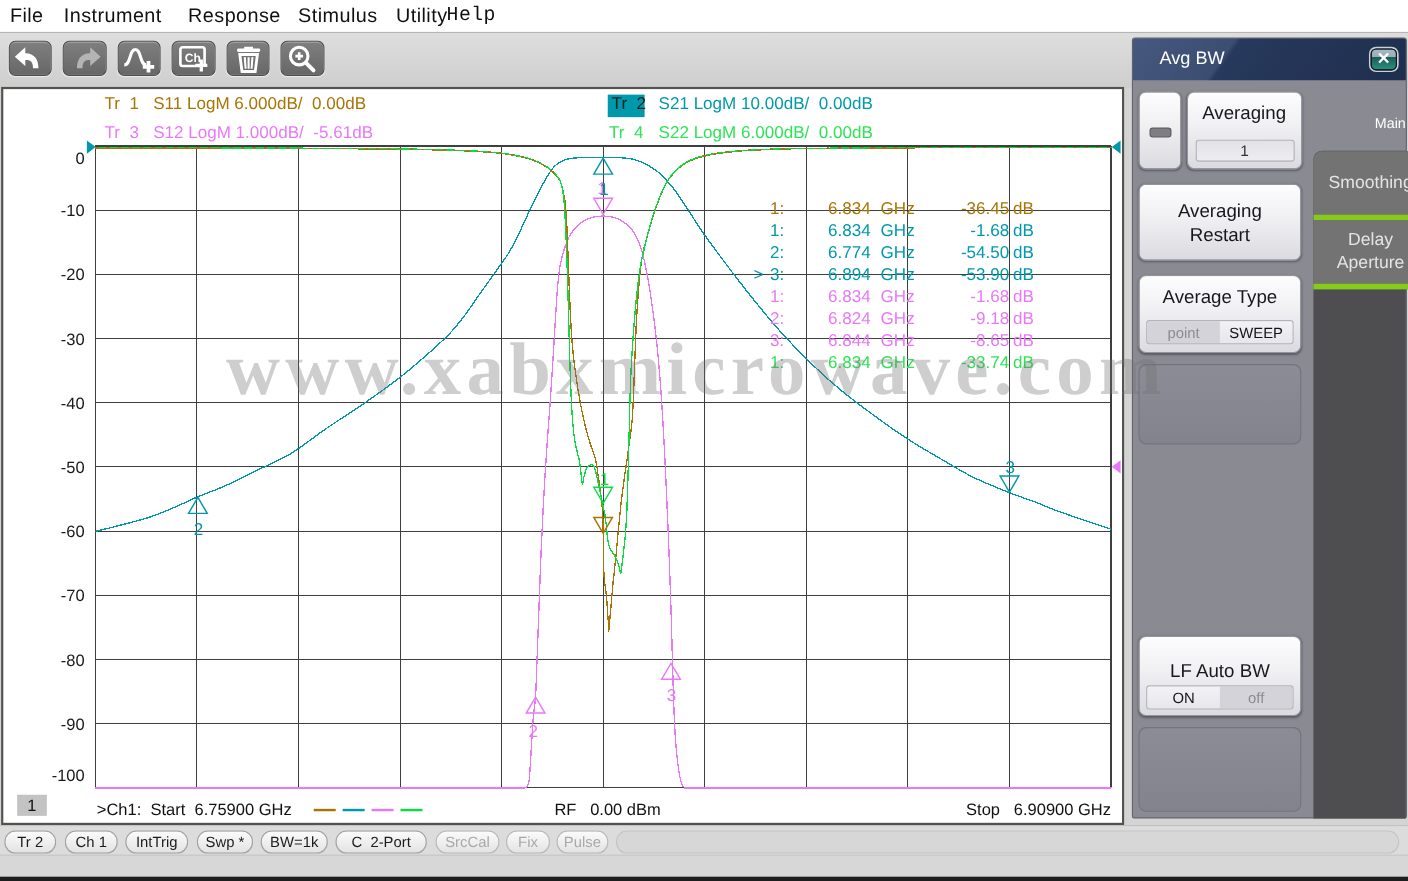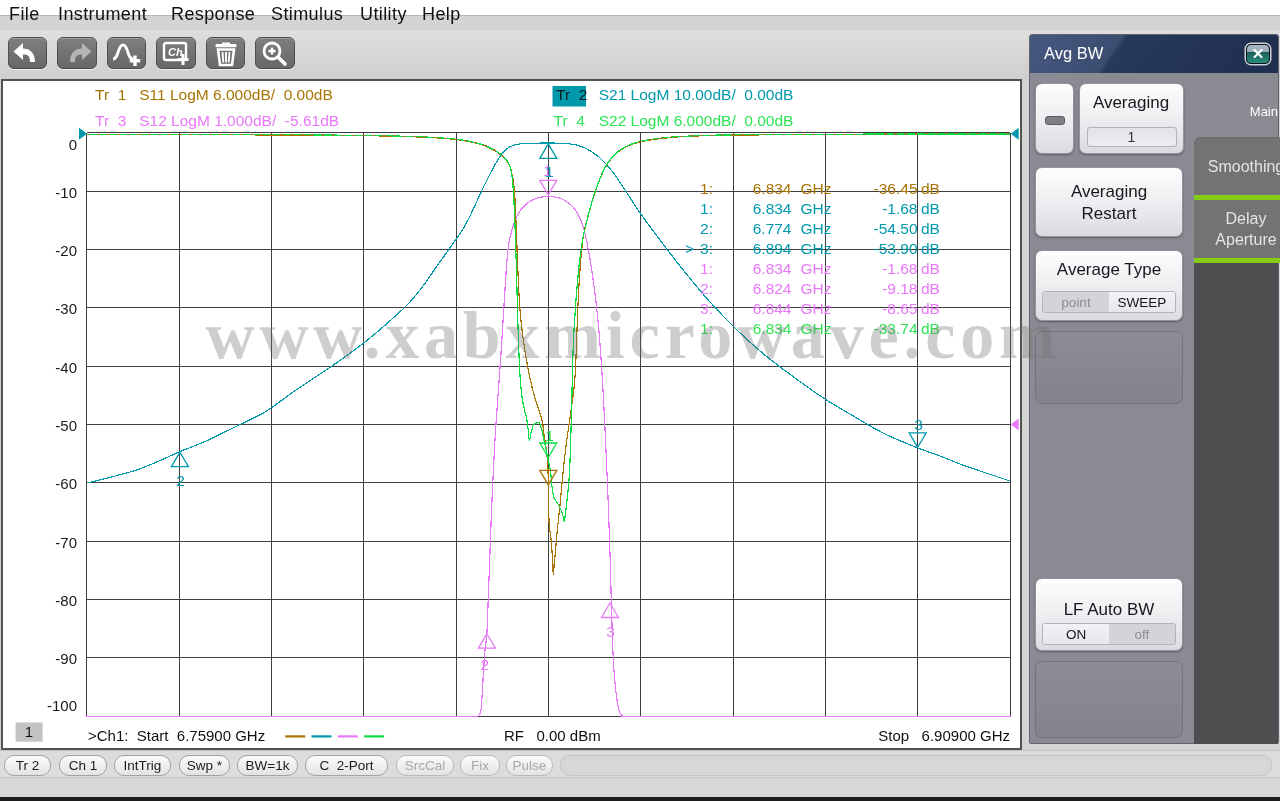--- a/index.html
+++ b/index.html
@@ -1,31 +1,31 @@
 <!DOCTYPE html>
 <html><head><meta charset="utf-8">
 <style>
 *{margin:0;padding:0;box-sizing:border-box;}
 html,body{width:1280px;height:801px;overflow:hidden;background:#d4d4d4;
   font-family:"Liberation Sans",sans-serif;}
-#menubar{position:absolute;left:0;top:0;width:1280px;height:16px;background:#ffffff;
+#menubar{position:absolute;left:0;top:0;width:1280px;height:30px;background:#ffffff;
   border-bottom:1px solid #b5b5b5;z-index:1;}
 #menubar span{position:absolute;top:0;line-height:29px;font-size:18px;color:#101010;letter-spacing:0.4px;}
 #toolbar{position:absolute;left:0;top:30px;width:1280px;height:50px;
   background:linear-gradient(180deg,#dedede,#cecece);z-index:1;}
 .tbtn{position:absolute;top:7px;width:39.5px;height:32px;border-radius:6px;
   background:linear-gradient(180deg,#7f7f7f,#676767);border:1px solid #4e4e4e;
   box-shadow:inset 0 1px 0 rgba(255,255,255,.25), 0 1px 1px rgba(255,255,255,.6);}
 #plotwin{position:absolute;left:1px;top:79px;width:1021px;height:671px;background:#ffffff;
   border:2px solid #52524e;z-index:1;}
 #panel{position:absolute;left:1029px;top:34px;width:250px;height:710px;z-index:5;
   background:#8A8A92;border:1px solid #62626a;border-radius:3px 3px 2px 2px;}
 #ptitle{position:absolute;left:0;top:0;width:248px;height:38px;border-radius:2px 2px 0 0;
   background:linear-gradient(125deg,#46587e 0%,#3c4d72 34%,#27395c 36%,#1e2e4e 100%);
-  color:#fff;font-size:16.5px;line-height:37px;padding-left:14px;}
+  color:#fff;font-size:16.5px;line-height:37px;padding-left:24px;}
 #pclose{position:absolute;right:8px;top:9px;width:24px;height:20px;border-radius:5px;
   border:1px solid #10141c;background:linear-gradient(180deg,#a7b6c2 0%,#9cadbb 36%,#1d5b56 38%,#27907b 100%);
   color:#fff;font-size:15px;font-weight:bold;text-align:center;line-height:18px;
   box-shadow:0 0 0 1.5px #c9d2d8;}
 #tabcol{position:absolute;right:0;top:38px;width:84px;height:671px;}
 #tabmain{position:absolute;left:0;top:4px;width:84px;height:64px;color:#fff;font-size:13px;
   text-align:right;line-height:70px;}
 #tabdark{position:absolute;left:0;top:64px;width:84px;height:607px;background:#4e4e51;
   border-radius:8px 0 0 0;}
 .tab{width:104px;height:63px;background:#737373;border-bottom:5px solid #84cc16;
@@ -58,40 +58,40 @@
   font-family:"Liberation Serif",serif;font-weight:bold;font-size:68px;
   color:rgba(110,110,110,0.34);letter-spacing:4.8px;white-space:nowrap;text-align:center;}
 </style></head>
 <body>
 <div id="menubar">
   <span style="left:9px;">File</span>
   <span style="left:58px;">Instrument</span>
   <span style="left:171px;">Response</span>
   <span style="left:271px;">Stimulus</span>
   <span style="left:360px;">Utility</span>
-  <span style="left:422px;">Help</span>
+  <span style="left:406px;font-family:Liberation Mono, monospace;">Help</span>
 </div>
 <div id="toolbar">
   <div class="tbtn" style="left:7.5px;">
       <svg width="38" height="30" viewBox="0 0 38 30" style="position:absolute;left:0;top:0;">
         <path d="M26 24 C26 13 19 10.5 14 10.5 L14 5 L4.5 13.5 L14 22 L14 16.5 C19 16.5 21 18 21 24 Z" fill="#fff"></path>
       </svg>
     </div>
   <div class="tbtn" style="left:57px;">
       <svg width="38" height="30" viewBox="0 0 38 30" style="position:absolute;left:0;top:0;">
         <path d="M12 24 C12 13 19 10.5 24 10.5 L24 5 L33.5 13.5 L24 22 L24 16.5 C19 16.5 17 18 17 24 Z" fill="#b4b4b4"></path>
       </svg>
     </div>
   <div class="tbtn" style="left:106.5px;">
       <svg width="38" height="30" viewBox="0 0 38 30" style="position:absolute;left:0;top:0;">
         <path d="M5 21 C11 21 9.5 7 15 7 C20.5 7 19 21 25 21" fill="none" stroke="#fff" stroke-width="2.8"></path>
         <path d="M27 17.5 L27 28 M21.8 22.8 L32.2 22.8" stroke="#fff" stroke-width="3.4"></path>
       </svg>
     </div>
-  <div class="tbtn" style="left:156px;font-style:italic;">
+  <div class="tbtn" style="left:156px;">
       <svg width="38" height="30" viewBox="0 0 38 30" style="position:absolute;left:0;top:0;">
         <rect x="7" y="5" width="22" height="17" rx="2" fill="none" stroke="#fff" stroke-width="2.4"></rect>
         <text x="11" y="18" font-size="11" font-weight="bold" fill="#fff" font-family="Liberation Sans">Ch</text>
         <path d="M26 16 L26 27 M20.5 21.5 L31.5 21.5" stroke="#fff" stroke-width="3"></path>
       </svg>
     </div>
   <div class="tbtn" style="left:205.5px;">
       <svg width="38" height="30" viewBox="0 0 38 30" style="position:absolute;left:0;top:0;">
         <path d="M15 4.5 L23 4.5 L23 6.5 L15 6.5 Z" fill="#fff"></path>
         <rect x="8.5" y="6" width="21" height="3.2" rx="1.2" fill="#fff"></rect>

